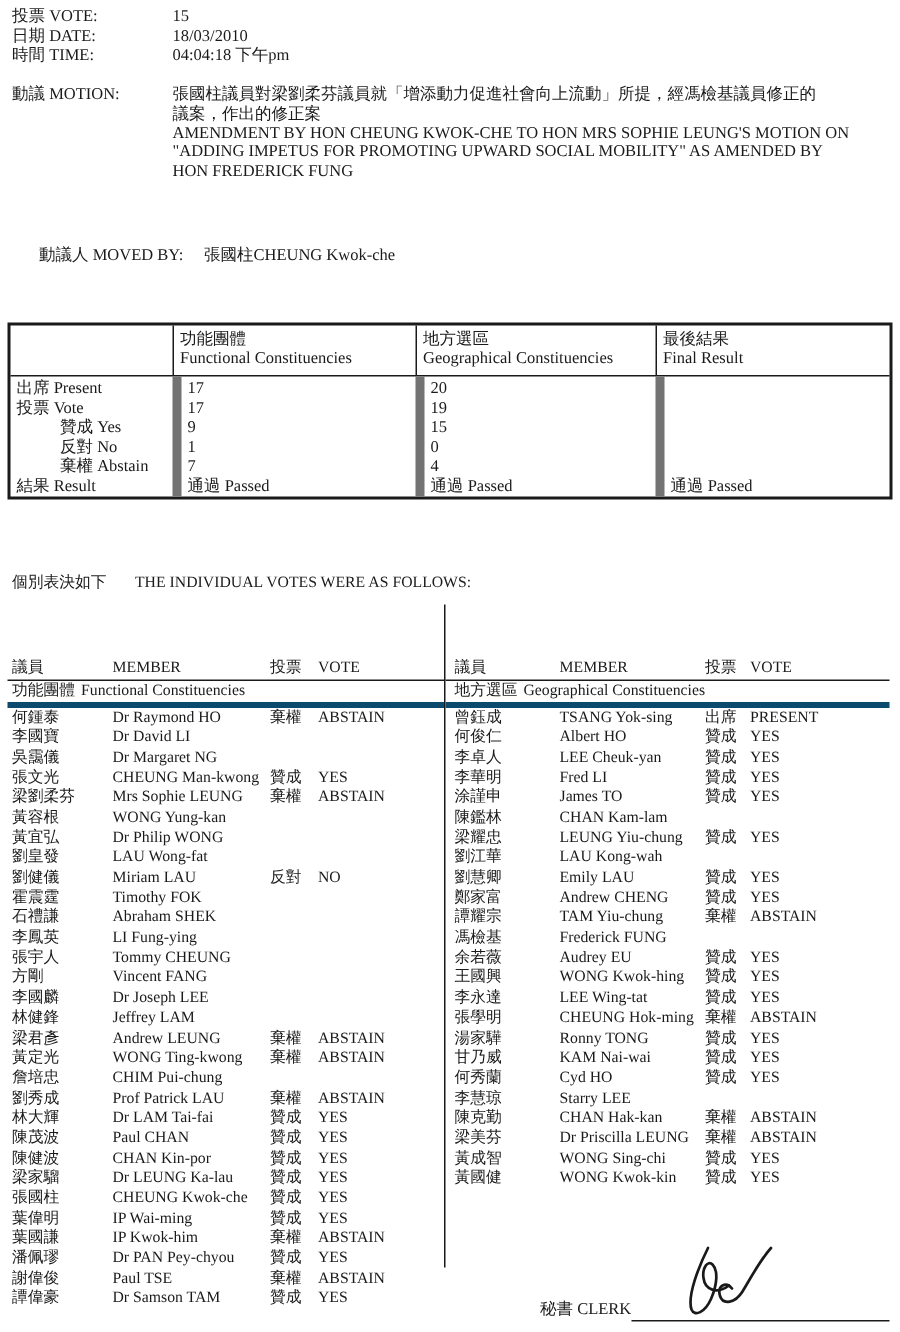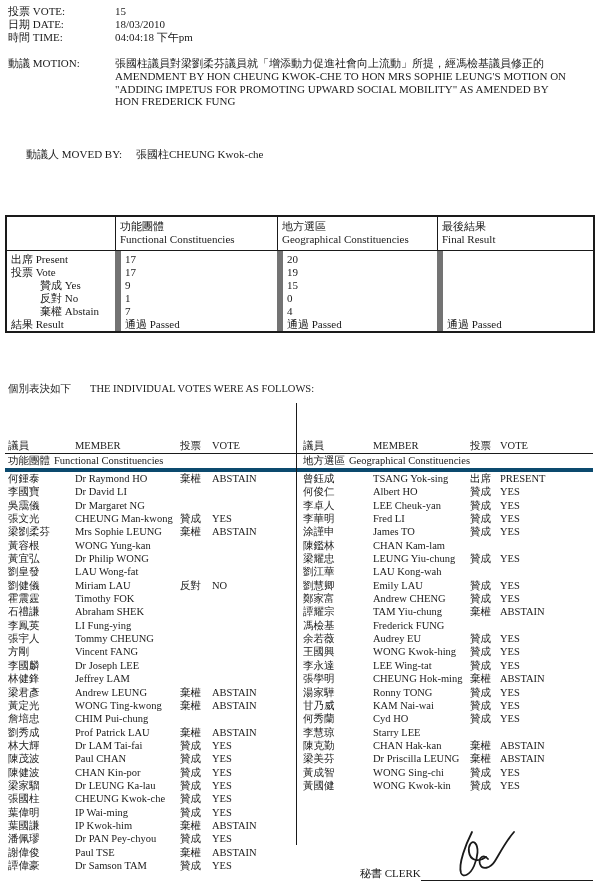--- a/index.html
+++ b/index.html
@@ -15,21 +15,21 @@
   #meta{left:8px;top:5px;width:560px;}
   .meta-row{display:flex;font-size:11px;line-height:13px;}
   .meta-label{width:107px;flex:none;}
 
   
   #motion{left:8px;top:57px;width:586px;display:flex;font-size:11px;line-height:12.8px;}
   .motion-label{width:107px;flex:none;}
   .motion-body{width:479px;}
 
   
-  #moved{left:8px;top:148px;width:560px;display:flex;font-size:11px;line-height:13px;padding-left:18px;}
+  #moved{left:8px;top:164px;width:560px;display:flex;font-size:11px;line-height:13px;padding-left:18px;}
   .moved-label{width:110px;flex:none;}
 
   
   #summary{left:5px;top:215px;width:586px;border:2px solid #1a1a1a;}
   .sum-head{display:grid;grid-template-columns:108px 162px 160px 1fr;border-bottom:1px solid #1a1a1a;}
   .sum-head .cell{padding:3px 2px 2px 4px;font-size:11px;line-height:13px;min-height:28px;}
   .sum-head .cell + .cell{border-left:1px solid #1a1a1a;}
   .sum-body{display:grid;grid-template-columns:108px 162px 160px 1fr;height:80px;}
   .sum-col{padding-top:2px;}
   .sum-col + .sum-col{border-left:6px solid #737373;}
@@ -72,20 +72,21 @@
   <div class="meta-row">
     <span class="meta-label">時間 TIME:</span>
     <span>04:04:18 下午pm</span>
   </div>
 </div>
 
 <div id="motion" class="abs">
   <span class="motion-label">動議 MOTION:</span>
   <div class="motion-body">
     <div>張國柱議員對梁劉柔芬議員就「增添動力促進社會向上流動」所提，經馮檢基議員修正的</div>
+    <div>議案，作出的修正案</div>
     <div>AMENDMENT BY HON CHEUNG KWOK-CHE TO HON MRS SOPHIE LEUNG'S MOTION ON</div>
     <div>"ADDING IMPETUS FOR PROMOTING UPWARD SOCIAL MOBILITY" AS AMENDED BY</div>
     <div>HON FREDERICK FUNG</div>
   </div>
 </div>
 
 <div id="moved" class="abs">
   <span class="moved-label">動議人 MOVED BY:</span>
   <span>張國柱CHEUNG Kwok-che</span>
 </div>

